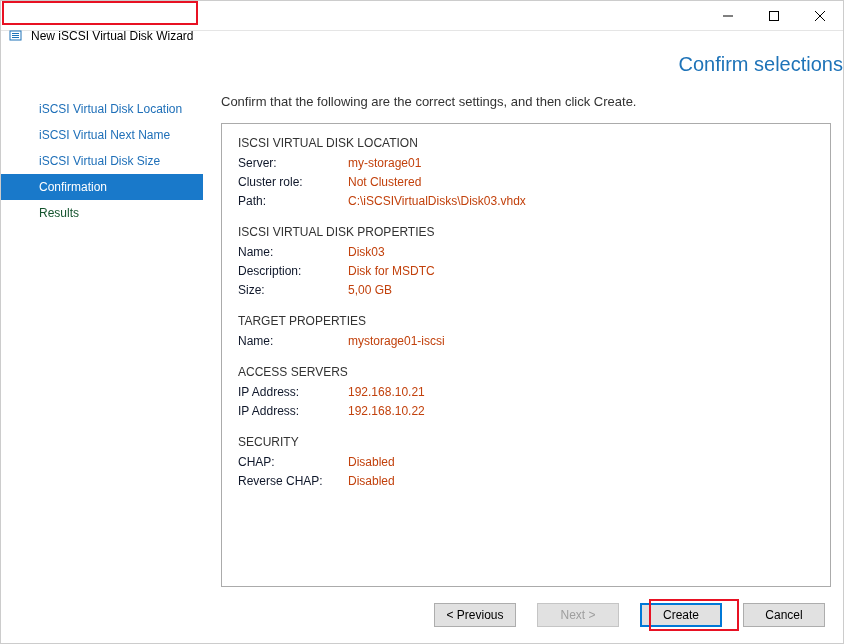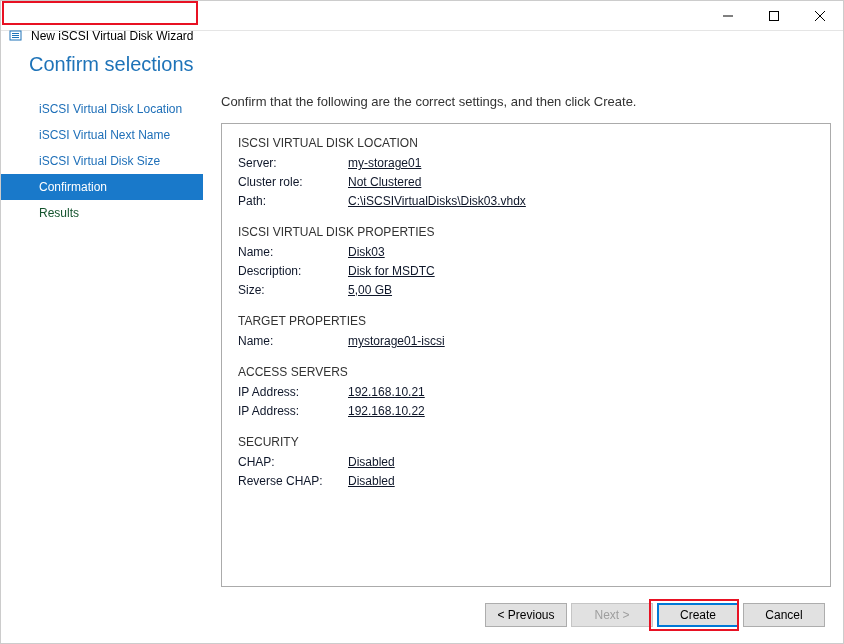--- a/index.html
+++ b/index.html
@@ -66,20 +66,21 @@
     .content {
       display: flex;
       flex-direction: column;
       height: calc(100% - 30px);
     }
     .page-title {
       font-size: 20px;
       font-weight: 300;
       color: #1e73b8;
       padding: 22px 0 18px 28px;
+      text-align: right;
     }
     .body-area {
       display: flex;
       flex: 1;
       overflow: hidden;
     }
     .sidebar {
       width: 202px;
       padding-top: 2px;
     }
@@ -125,29 +126,28 @@
     .kv-row {
       display: flex;
       font-size: 12px;
       line-height: 19px;
     }
     .kv-label {
       width: 110px;
       color: #0f172a;
     }
     .kv-value {
-      color: #0f172a;
-      text-decoration: underline;
+      color: #c2410c;
     }
     .footer {
       height: 56px;
       display: flex;
       align-items: center;
       justify-content: flex-end;
-      gap: 4px;
+      gap: 21px;
       padding: 0 18px 0 0;
       position: relative;
     }
     .wiz-btn {
       width: 82px;
       height: 24px;
       border: 1px solid #adadad;
       background: #e1e1e1;
       font-size: 12px;
       font-family: inherit;

